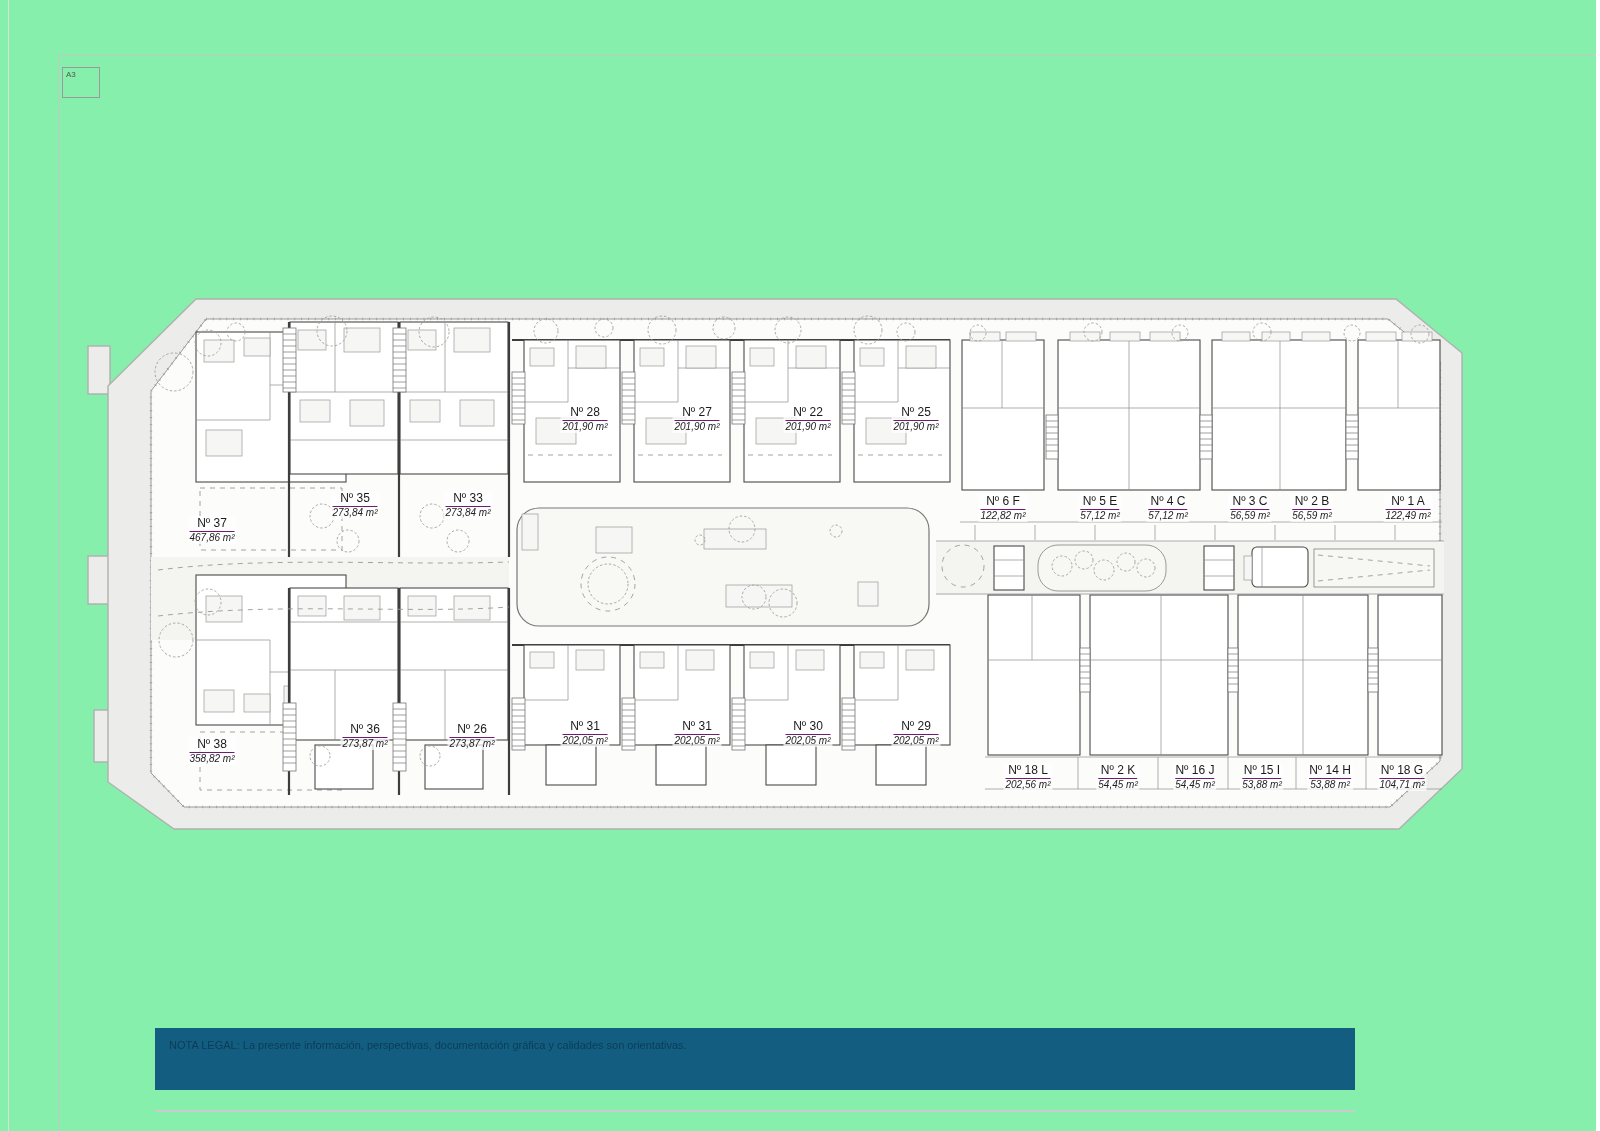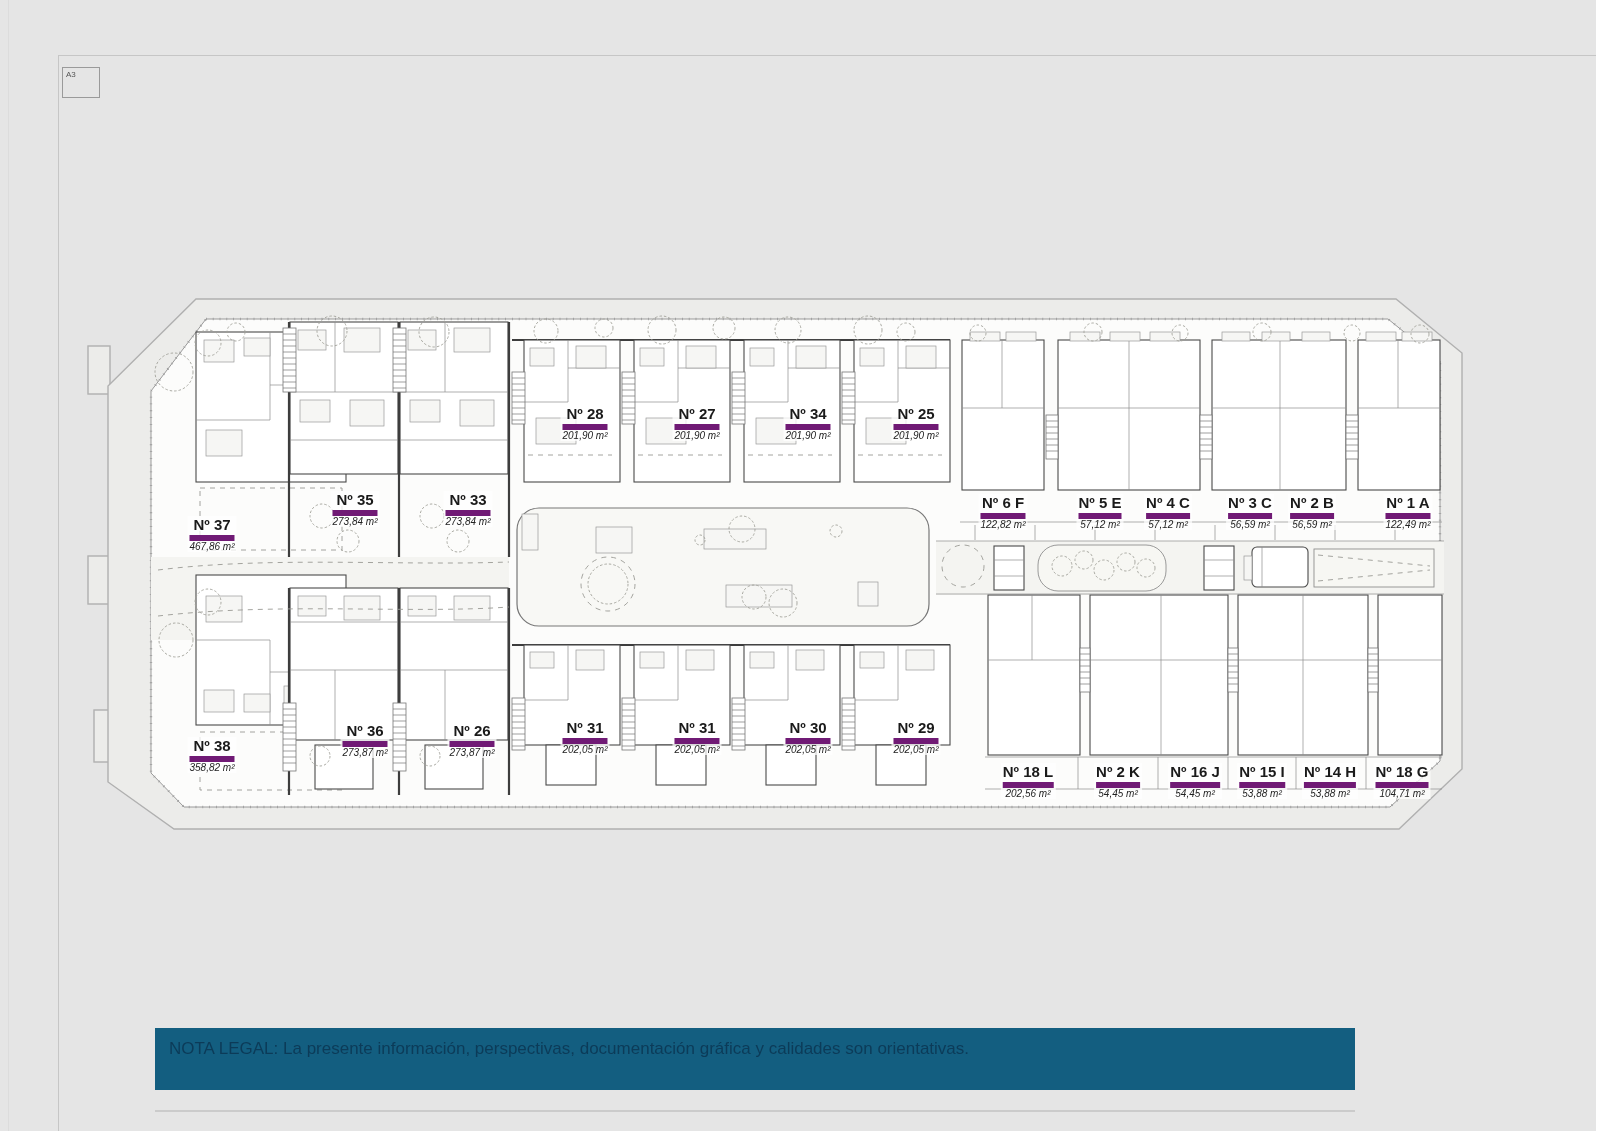--- a/index.html
+++ b/index.html
@@ -1,16 +1,16 @@
 <!DOCTYPE html>
 <html><head>
 <meta charset="utf-8">
 <style>
   html,body{margin:0;padding:0;background:#ffffff;}
-  #sheet{position:relative;width:1596px;height:1131px;background:#e5e5e5;overflow:hidden;
+  #sheet{position:relative;width:1596px;height:1131px;background:#86efac;overflow:hidden;
          font-family:"Liberation Sans", sans-serif;}
   .edge-line{position:absolute;left:8px;top:0;width:1px;height:1131px;background:#dcdcdc;}
   .border-top{position:absolute;left:58px;top:55px;width:1542px;height:1px;background:#c6c6c6;}
   .border-left{position:absolute;left:58px;top:55px;width:1px;height:1076px;background:#c6c6c6;}
   .a3-box{position:absolute;left:62px;top:67px;width:38px;height:31px;border:1px solid #9a9a9a;
           box-sizing:border-box;font-size:8px;color:#555;padding:2px 0 0 3px;}
   #plan-svg{position:absolute;left:0;top:0;}
   
   .bld{fill:#ffffff;stroke:#4a4a4a;stroke-width:1.1;}
   .thin{stroke:#8e8e8e;stroke-width:.7;fill:none;}
@@ -22,27 +22,27 @@
   .furn{fill:#f6f6f4;stroke:#999;stroke-width:.7;}
   .court{fill:#f8f8f5;stroke:#777;stroke-width:1.2;}
   .plant{fill:#f7f7f3;stroke:#8e8e8e;stroke-width:.9;}
   .band{fill:#ececea;stroke:#b0b0b0;stroke-width:1.4;}
   .plot{fill:#fcfcfb;stroke:#9a9a9a;stroke-width:1;}
   .stipple{fill:none;stroke:#9a9a9a;stroke-width:2.4;stroke-dasharray:.8 6;}
   .roadfill{fill:#f4f4f1;stroke:none;}
   
   .unit-label{position:absolute;transform:translateX(-50%);text-align:center;line-height:1.18;
               background:rgba(255,255,255,.72);padding:0 2px;white-space:nowrap;}
-  .u-name{display:block;font-weight:700;font-size:15px;color:#1a1a1a;
-          border-bottom:6px solid #701a75;padding-bottom:1px;}
+  .u-name{display:block;font-weight:400;font-size:12px;color:#1a1a1a;
+          border-bottom:1px solid #701a75;padding-bottom:1px;}
   .u-area{display:block;font-style:italic;font-size:10px;color:#222;}
   
   .legal-banner{position:absolute;left:155px;top:1028px;width:1200px;height:62px;
                 background:#135E80;box-sizing:border-box;padding:10px 14px;}
-  .legal-banner p{margin:0 0 4px 0;font-size:17px;color:#0C3B58;line-height:1.35;}
+  .legal-banner p{margin:0 0 4px 0;font-size:11px;color:#0C3B58;line-height:1.35;}
   .banner-rule{position:absolute;left:155px;top:1110px;width:1200px;height:2px;background:#cbcbcb;}
 </style>
 </head>
 <body>
 
 <div id="sheet">
 
   <div class="edge-line"></div>
   <div class="border-top"></div>
   <div class="border-left"></div>
@@ -326,21 +326,21 @@
   </div>
   <div class="unit-label" style="left:585px;top:405px">
     <span class="u-name">Nº 28</span>
     <span class="u-area">201,90 m²</span>
   </div>
   <div class="unit-label" style="left:697px;top:405px">
     <span class="u-name">Nº 27</span>
     <span class="u-area">201,90 m²</span>
   </div>
   <div class="unit-label" style="left:808px;top:405px">
-    <span class="u-name">Nº 34</span>
+    <span class="u-name">Nº 22</span>
     <span class="u-area">201,90 m²</span>
   </div>
   <div class="unit-label" style="left:916px;top:405px">
     <span class="u-name">Nº 25</span>
     <span class="u-area">201,90 m²</span>
   </div>
   <div class="unit-label" style="left:1003px;top:494px">
     <span class="u-name">Nº 6 F</span>
     <span class="u-area">122,82 m²</span>
   </div>

